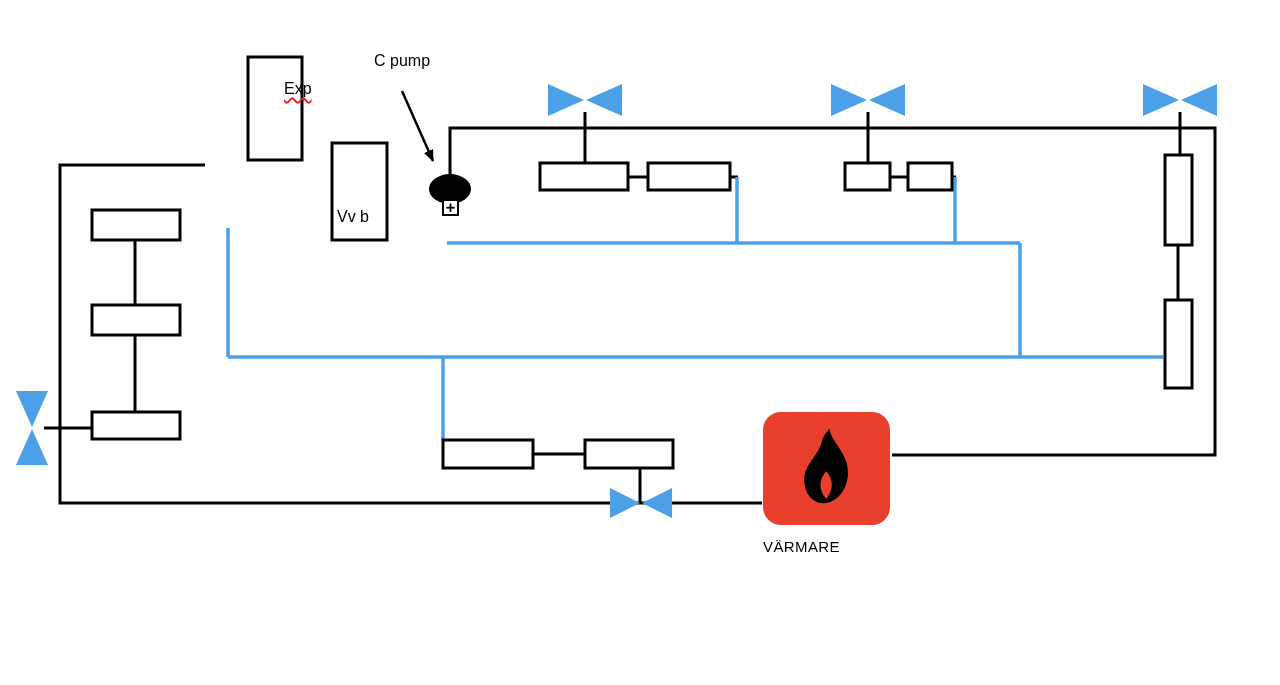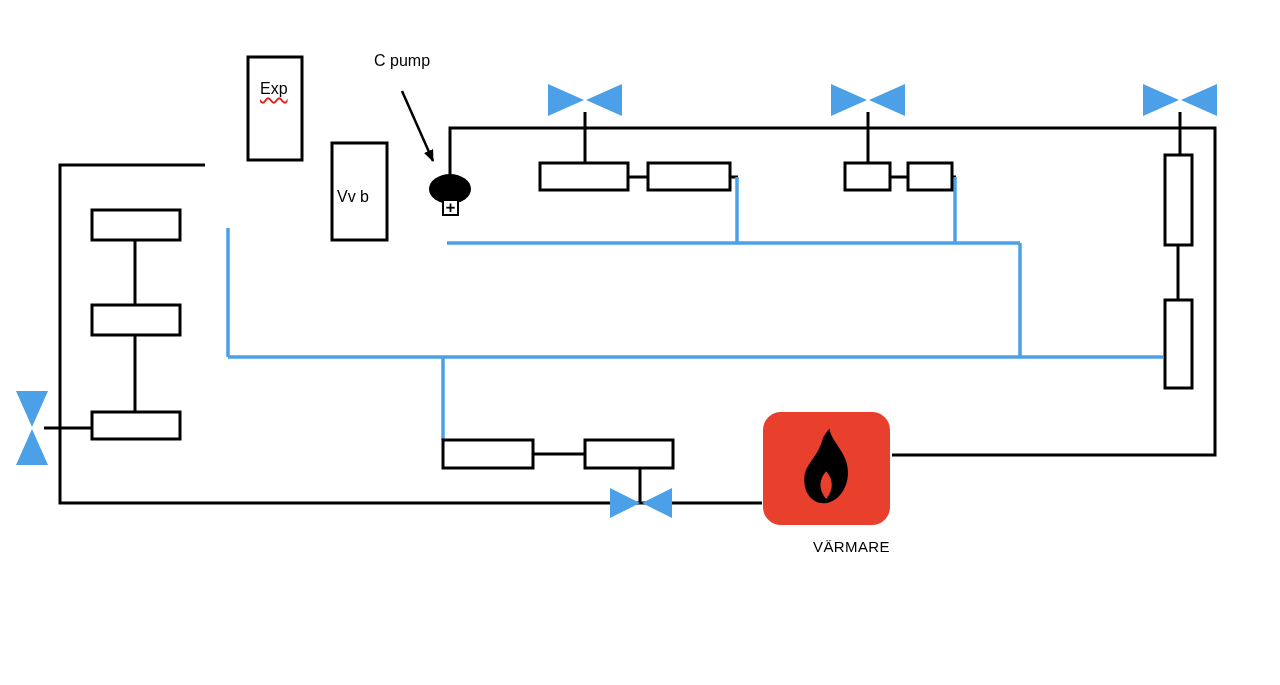--- a/index.html
+++ b/index.html
@@ -25,25 +25,26 @@
     font-size: 16px;
     color: #000000;
     white-space: nowrap;
   }
   .squiggle {
     text-decoration-line: underline;
     text-decoration-style: wavy;
     text-decoration-color: #E0201A;
     text-decoration-thickness: 1.5px;
     text-underline-offset: 3px;
+    margin-left: 24px;
   }
   .heater-caption {
     font-size: 15px;
     letter-spacing: 0.4px;
-    text-align: right;
+    text-align: left;
     width: 127px;
   }
 </style>
 </head>
 <body>
 
 <div id="stage">
 
   <svg width="1280" height="685" viewBox="0 0 1280 685">
     <defs>
@@ -121,19 +122,19 @@
       <svg x="785" y="422" width="84" height="92" viewBox="0 0 100 100">
         <path fill="#000000" fill-rule="evenodd" d="M53 3 C55 20 76 32 75 57 C74 77 61 91 47 92 C33 93 22 80 23 62
                  C24 45 39 37 44 18 C46 11 50 7 53 3 Z
                  M49 54 C57 63 59 75 49 87 C39 75 41 63 49 54 Z"></path>
       </svg>
     </g>
   </svg>
 
   <div class="lbl squiggle" style="left:260px; top:80px;">Exp</div>
 
-  <div class="lbl" style="left:337px; top:188px;">Vv b</div>
+  <div class="lbl" style="left:337px; top:208px;">Vv b</div>
 
   <div class="lbl" style="left:374px; top:52px;">C pump</div>
 
   <div class="lbl heater-caption" style="left:763px; top:538px;">VÄRMARE</div>
 
 </div>
 
 </body></html>

